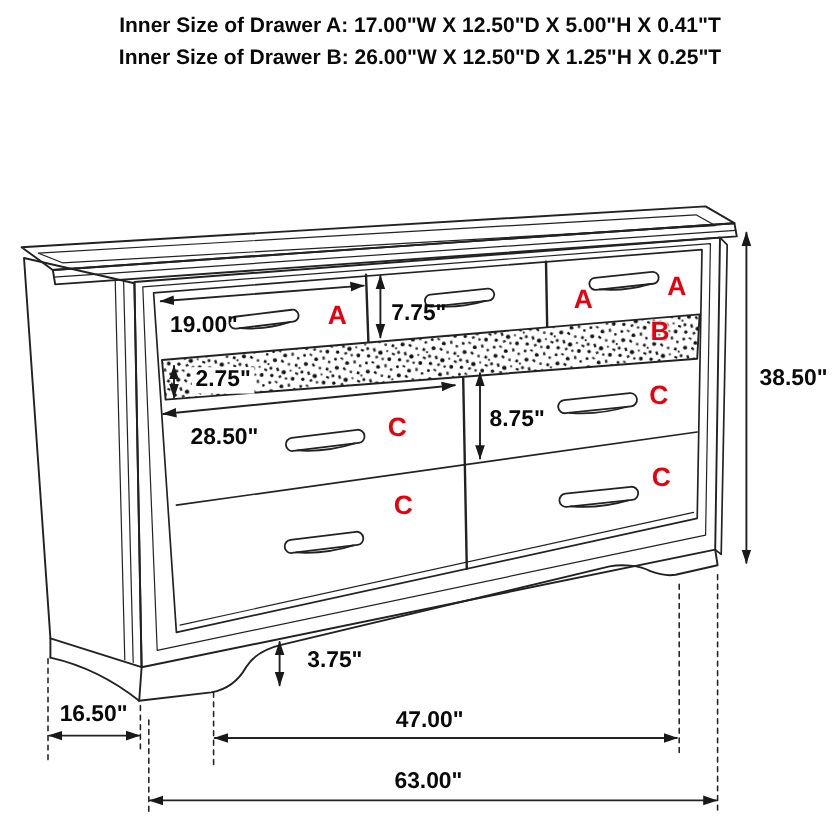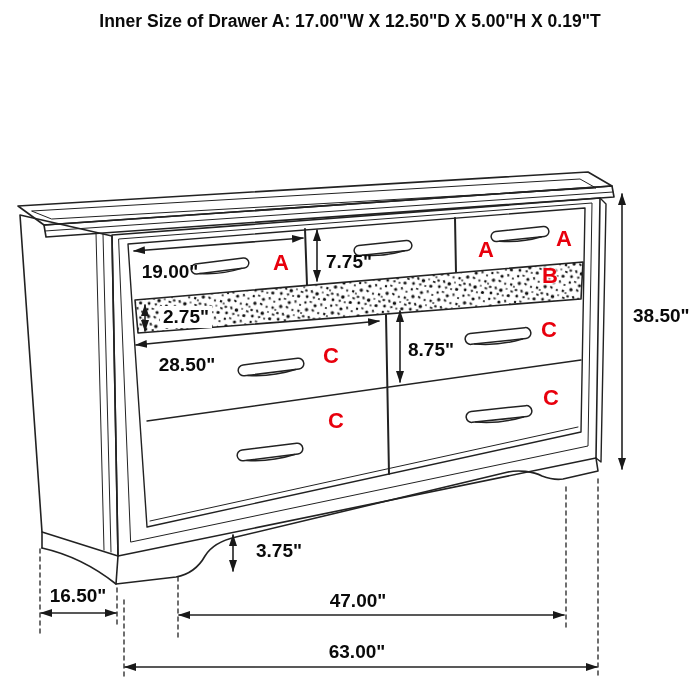--- a/index.html
+++ b/index.html
@@ -15,21 +15,22 @@
   .letter{position:absolute;font-size:22px;font-weight:bold;color:#e8000d;
           transform:translate(-50%,-50%);
           text-shadow:0 0 2px #fff,0 0 2px #fff,0 0 3px #fff,0 0 3px #fff;}
 </style>
 </head>
 <body>
 
 <div class="stage">
 
   <div class="header">
-    <div>Inner Size of Drawer A: 17.00"W X 12.50"D X 5.00"H X 0.19"T</div>
+    <div>Inner Size of Drawer A: 17.00"W X 12.50"D X 5.00"H X 0.41"T</div>
+    <div>Inner Size of Drawer B: 26.00"W X 12.50"D X 1.25"H X 0.25"T</div>
   </div>
 
   <svg width="700" height="700" viewBox="0 0 700 700">
     <defs>
       <marker id="ah" markerWidth="13" markerHeight="11" refX="11" refY="5" orient="auto-start-reverse" markerUnits="userSpaceOnUse">
         <path d="M0,1 L12,5 L0,9 Z" fill="#191919"></path>
       </marker>
       <pattern id="glitter" width="26" height="26" patternUnits="userSpaceOnUse" patternTransform="rotate(7)">
         <rect width="26" height="26" fill="#ffffff"></rect>
         <circle cx="2" cy="3" r="1.2" fill="#111"></circle>

